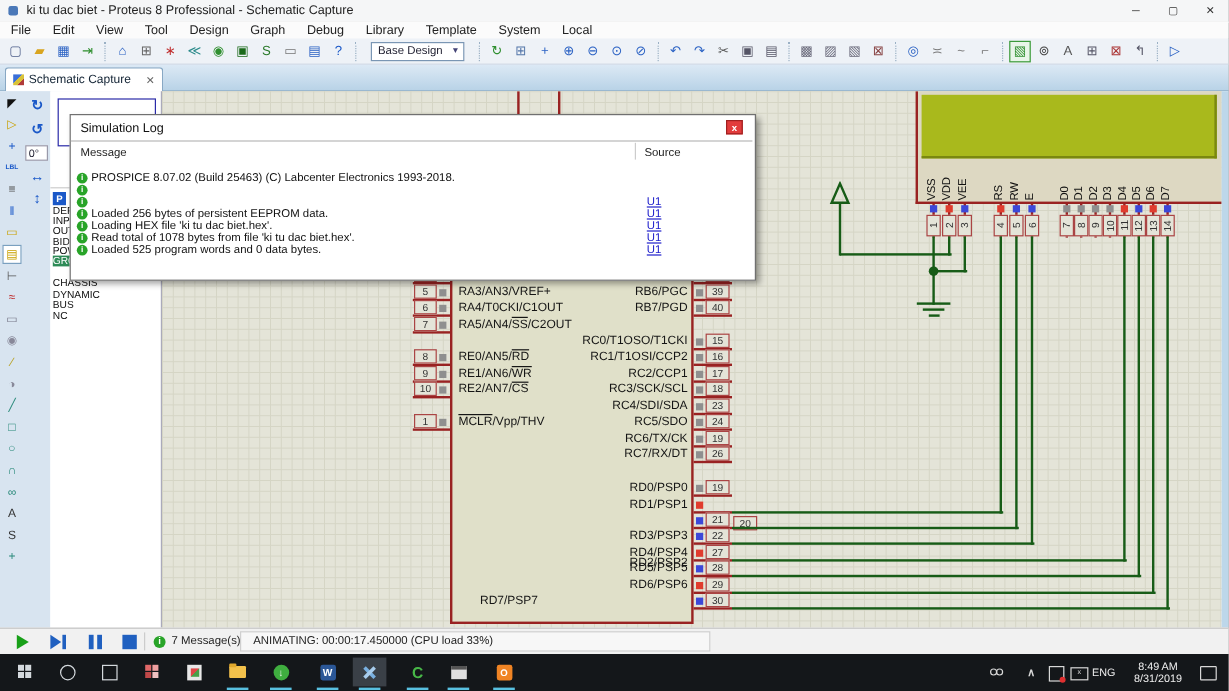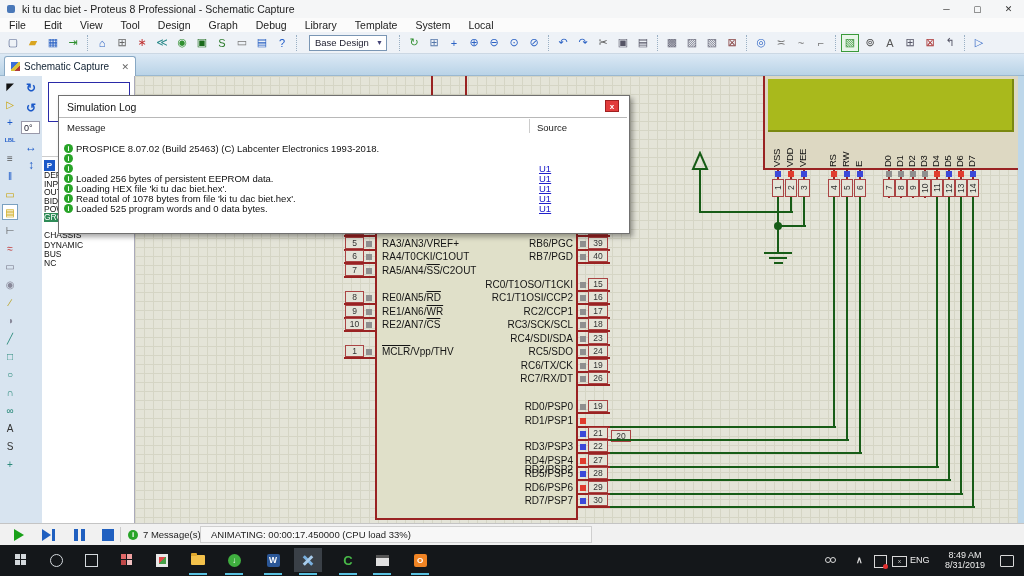--- a/index.html
+++ b/index.html
@@ -421,21 +421,21 @@
       <div class="psq" style="position: absolute; left: 445px; top: 382px; width: 6px; height: 6px; background: rgb(224, 60, 46);"></div>
       <div class="pnum" style="position: absolute; left: 453px; top: 378px; width: 20px; height: 12px;">27</div>
       <div class="cname" style="position: absolute; left: 265px; top: 392px; width: 173px; height: 11px; text-align: right;">RD5/PSP5</div>
       <div class="pline" style="position: absolute; left: 443px; top: 403px; width: 32px; height: 2px;"></div>
       <div class="psq" style="position: absolute; left: 445px; top: 395px; width: 6px; height: 6px; background: rgb(60, 72, 216);"></div>
       <div class="pnum" style="position: absolute; left: 453px; top: 391px; width: 20px; height: 12px;">28</div>
       <div class="cname" style="position: absolute; left: 265px; top: 406px; width: 173px; height: 11px; text-align: right;">RD6/PSP6</div>
       <div class="pline" style="position: absolute; left: 443px; top: 417px; width: 32px; height: 2px;"></div>
       <div class="psq" style="position: absolute; left: 445px; top: 409px; width: 6px; height: 6px; background: rgb(224, 60, 46);"></div>
       <div class="pnum" style="position: absolute; left: 453px; top: 405px; width: 20px; height: 12px;">29</div>
-      <div class="cname" style="position: absolute; left: 265px; top: 419px; width: 173px; height: 11px; text-align: right;">RD7/PSP7</div>
+      <div class="cname" style="position: absolute; left: 265px; top: 419px; width: 173px; height: 11px; text-align: left;">RD7/PSP7</div>
       <div class="pline" style="position: absolute; left: 443px; top: 430px; width: 32px; height: 2px;"></div>
       <div class="psq" style="position: absolute; left: 445px; top: 422px; width: 6px; height: 6px; background: rgb(60, 72, 216);"></div>
       <div class="pnum" style="position: absolute; left: 453px; top: 418px; width: 20px; height: 12px;">30</div>
       <div class="lcd-body" style="position: absolute; left: 628px; top: 0px; width: 257px; height: 94px;"></div>
       <div class="lcd-screen" style="position: absolute; left: 633px; top: 3px; width: 246px; height: 53px;"></div>
       <div class="pline" style="position: absolute; left: 642px; top: 94px; width: 2px; height: 28px;"></div>
       <div class="vlabel" style="position: absolute; left: 636px; top: 57px; width: 13px; height: 34px;">VSS</div>
       <div class="psq" style="position: absolute; left: 640px; top: 95px; width: 6px; height: 6px; background: rgb(60, 72, 216);"></div>
       <div class="vnum" style="position: absolute; left: 637px; top: 103px; width: 12px; height: 18px;">1</div>
       <div class="pline" style="position: absolute; left: 655px; top: 94px; width: 2px; height: 28px;"></div>

